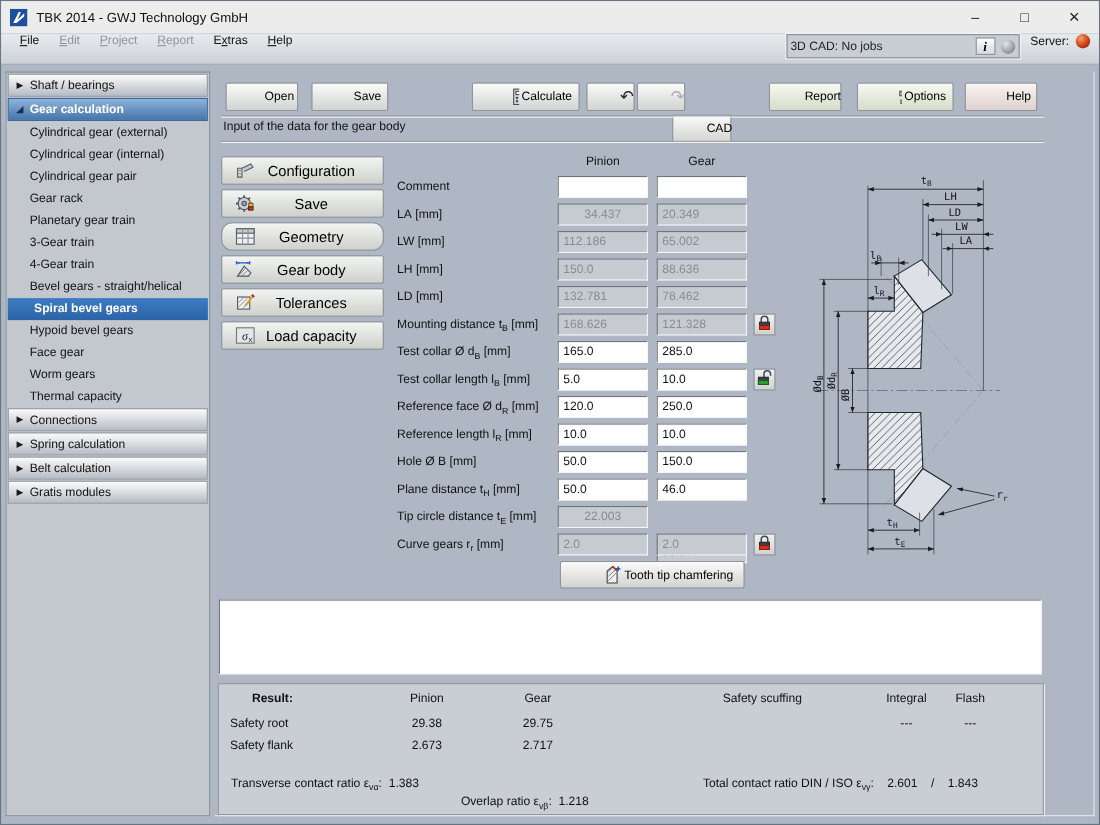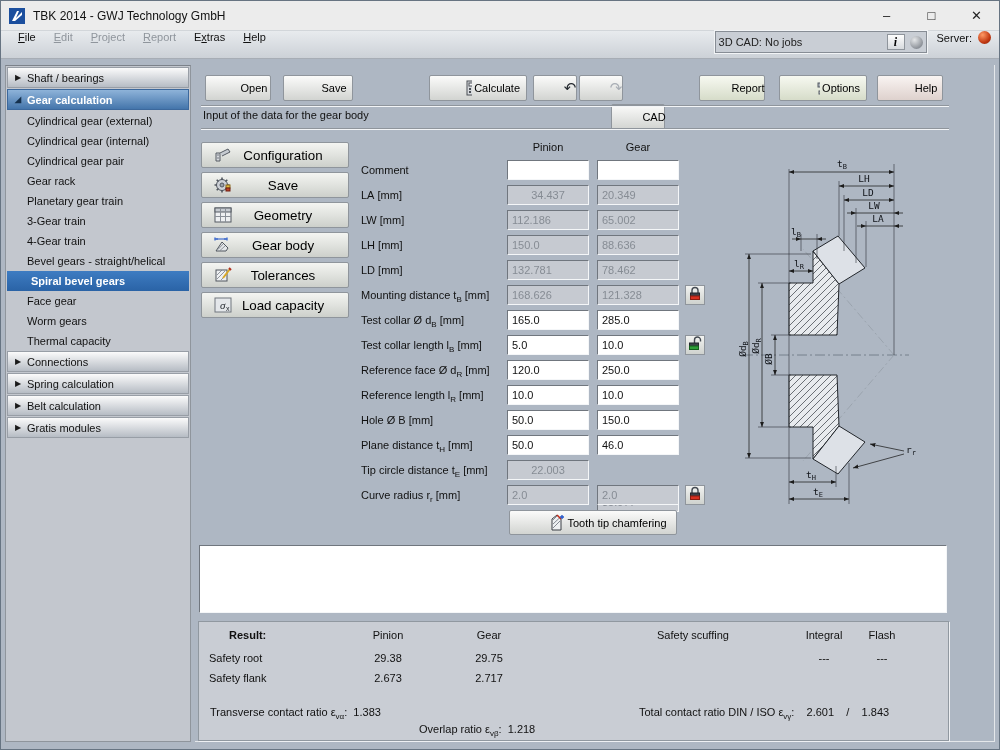--- a/index.html
+++ b/index.html
@@ -156,20 +156,23 @@
       <div class="sb-item">
         <span>4-Gear train</span>
       </div>
       <div class="sb-item">
         <span>Bevel gears - straight/helical</span>
       </div>
       <div class="sb-item selected">
         <span>Spiral bevel gears</span>
       </div>
       <div class="sb-item">
+        <span>Hypoid bevel gears</span>
+      </div>
+      <div class="sb-item">
         <span>Face gear</span>
       </div>
       <div class="sb-item">
         <span>Worm gears</span>
       </div>
       <div class="sb-item">
         <span>Thermal capacity</span>
       </div>
       <div class="sb-header">
         <span class="tri">▶</span>
@@ -283,21 +286,21 @@
             <svg width="20" height="18">
               <circle cx="9" cy="9" r="5.5" fill="#cdd1d7" stroke="#50565e"></circle>
               <circle cx="9" cy="9" r="2" fill="#9aa1a9" stroke="#50565e"></circle>
               <path d="M9,1.5 V4 M9,14 V16.5 M1.5,9 H4 M14,9 H16.5 M3.7,3.7 L5.5,5.5 M12.5,12.5 L14.3,14.3 M14.3,3.7 L12.5,5.5 M5.5,12.5 L3.7,14.3" stroke="#50565e" stroke-width="1.6"></path>
               <rect x="13" y="9" width="4" height="3" fill="#e2b83c" stroke="#8a6a1e"></rect>
               <rect x="13" y="12" width="4" height="3" fill="#c04028" stroke="#6e1e10"></rect>
             </svg>
           </span>
           <span class="tlabel">Save</span>
         </button>
-        <button class="tabbtn" style="top: 137px;">
+        <button class="tabbtn" style="top: 137px; border-radius: 10px;">
           <span class="ticon">
             <svg width="20" height="18">
               <rect x="2" y="2" width="16" height="14" fill="#eef0f2" stroke="#555b63"></rect>
               <rect x="2" y="2" width="16" height="4" fill="#c6cbd1" stroke="#555b63"></rect>
               <path d="M7.5,2 V16 M12.5,2 V16 M2,10.5 H18" stroke="#8a9098"></path>
             </svg>
           </span>
           <span class="tlabel">Geometry</span>
         </button>
         <button class="tabbtn" style="top: 167px;">
@@ -380,21 +383,21 @@
         <input class="inp" value="10.0" style="left: 402px; top: 320px;">
         <div class="flabel" style="top: 345px;"><span>Hole Ø B</span><sub></sub><span> [mm]</span></div>
         <input class="inp" value="50.0" style="left: 312px; top: 345px;">
         <input class="inp" value="150.0" style="left: 402px; top: 345px;">
         <div class="flabel" style="top: 370px;"><span>Plane distance t</span><sub>H</sub><span> [mm]</span></div>
         <input class="inp" value="50.0" style="left: 312px; top: 370px;">
         <input class="inp" value="46.0" style="left: 402px; top: 370px;">
         <div class="flabel" style="top: 395px;"><span>Tip circle distance t</span><sub>E</sub><span> [mm]</span></div>
         <input class="inp ro" readonly="readonly" value="22.003" style="left: 312px; top: 395px; text-align: center;">
         <input class="inp ro" readonly="readonly" value="35.977" style="left: 402px; top: 395px; margin-top: 32px;">
-        <div class="flabel" style="top: 420px;"><span>Curve radius r</span><sub>r</sub><span> [mm]</span></div>
+        <div class="flabel" style="top: 420px;"><span>Curve gears r</span><sub>r</sub><span> [mm]</span></div>
         <input class="inp ro" readonly="readonly" value="2.0" style="left: 312px; top: 420px;">
         <input class="inp ro" readonly="readonly" value="2.0" style="left: 402px; top: 420px;">
         <button class="lockbtn" style="top: 420px;"><span><svg width="14" height="15">
               <path d="M4,7 V4.5 a3,3 0 0 1 6,0 V7" fill="none" stroke="#444a52" stroke-width="1.4"></path>
               <rect x="2.5" y="7" width="9" height="6.5" fill="#3c4148" stroke="#23272d"></rect>
               <rect x="2.5" y="10" width="9" height="3.5" fill="#d83020" stroke="#8a1c10"></rect>
             </svg></span></button>
       </div>
 
     <button class="btn chamferbtn">

